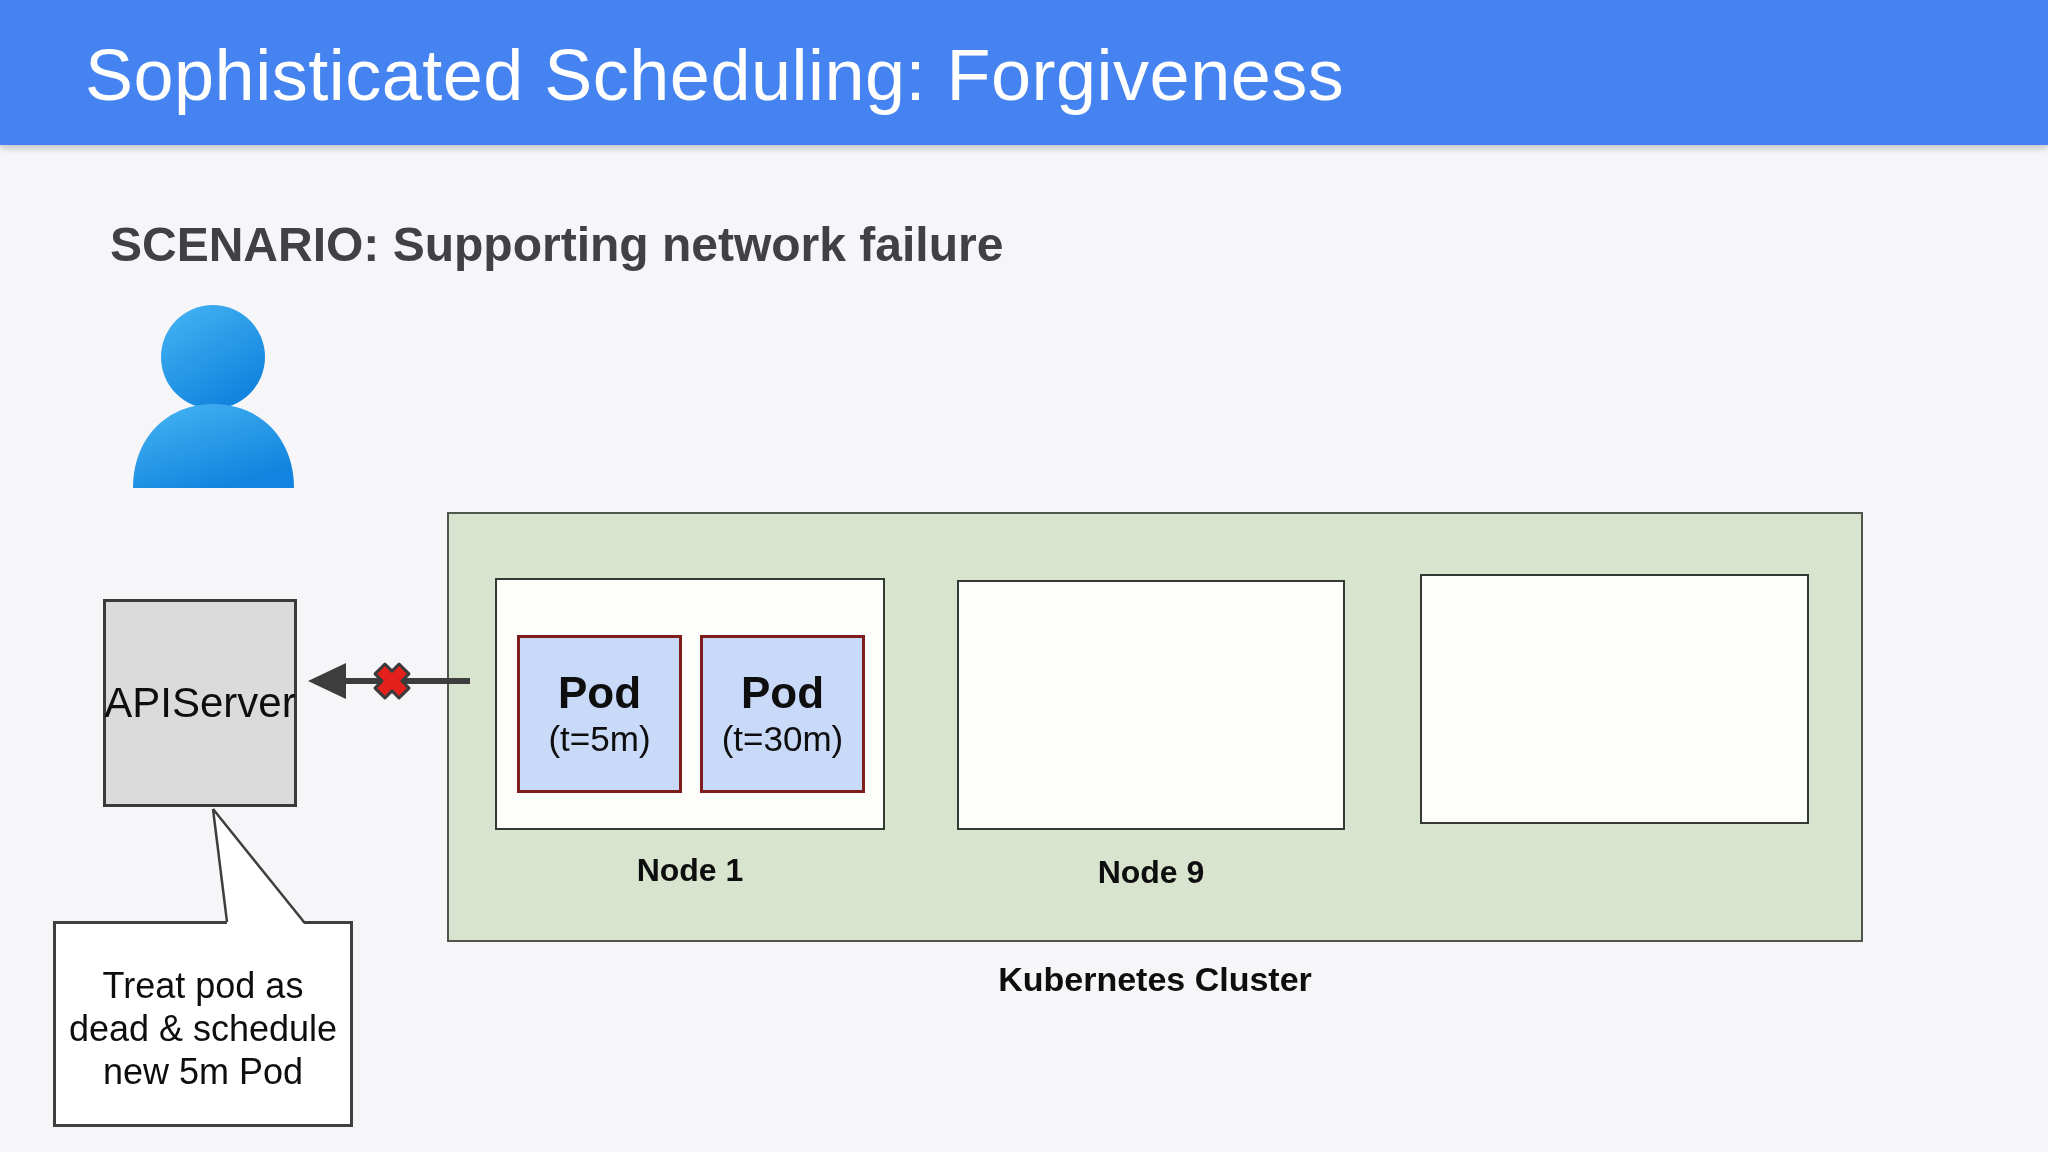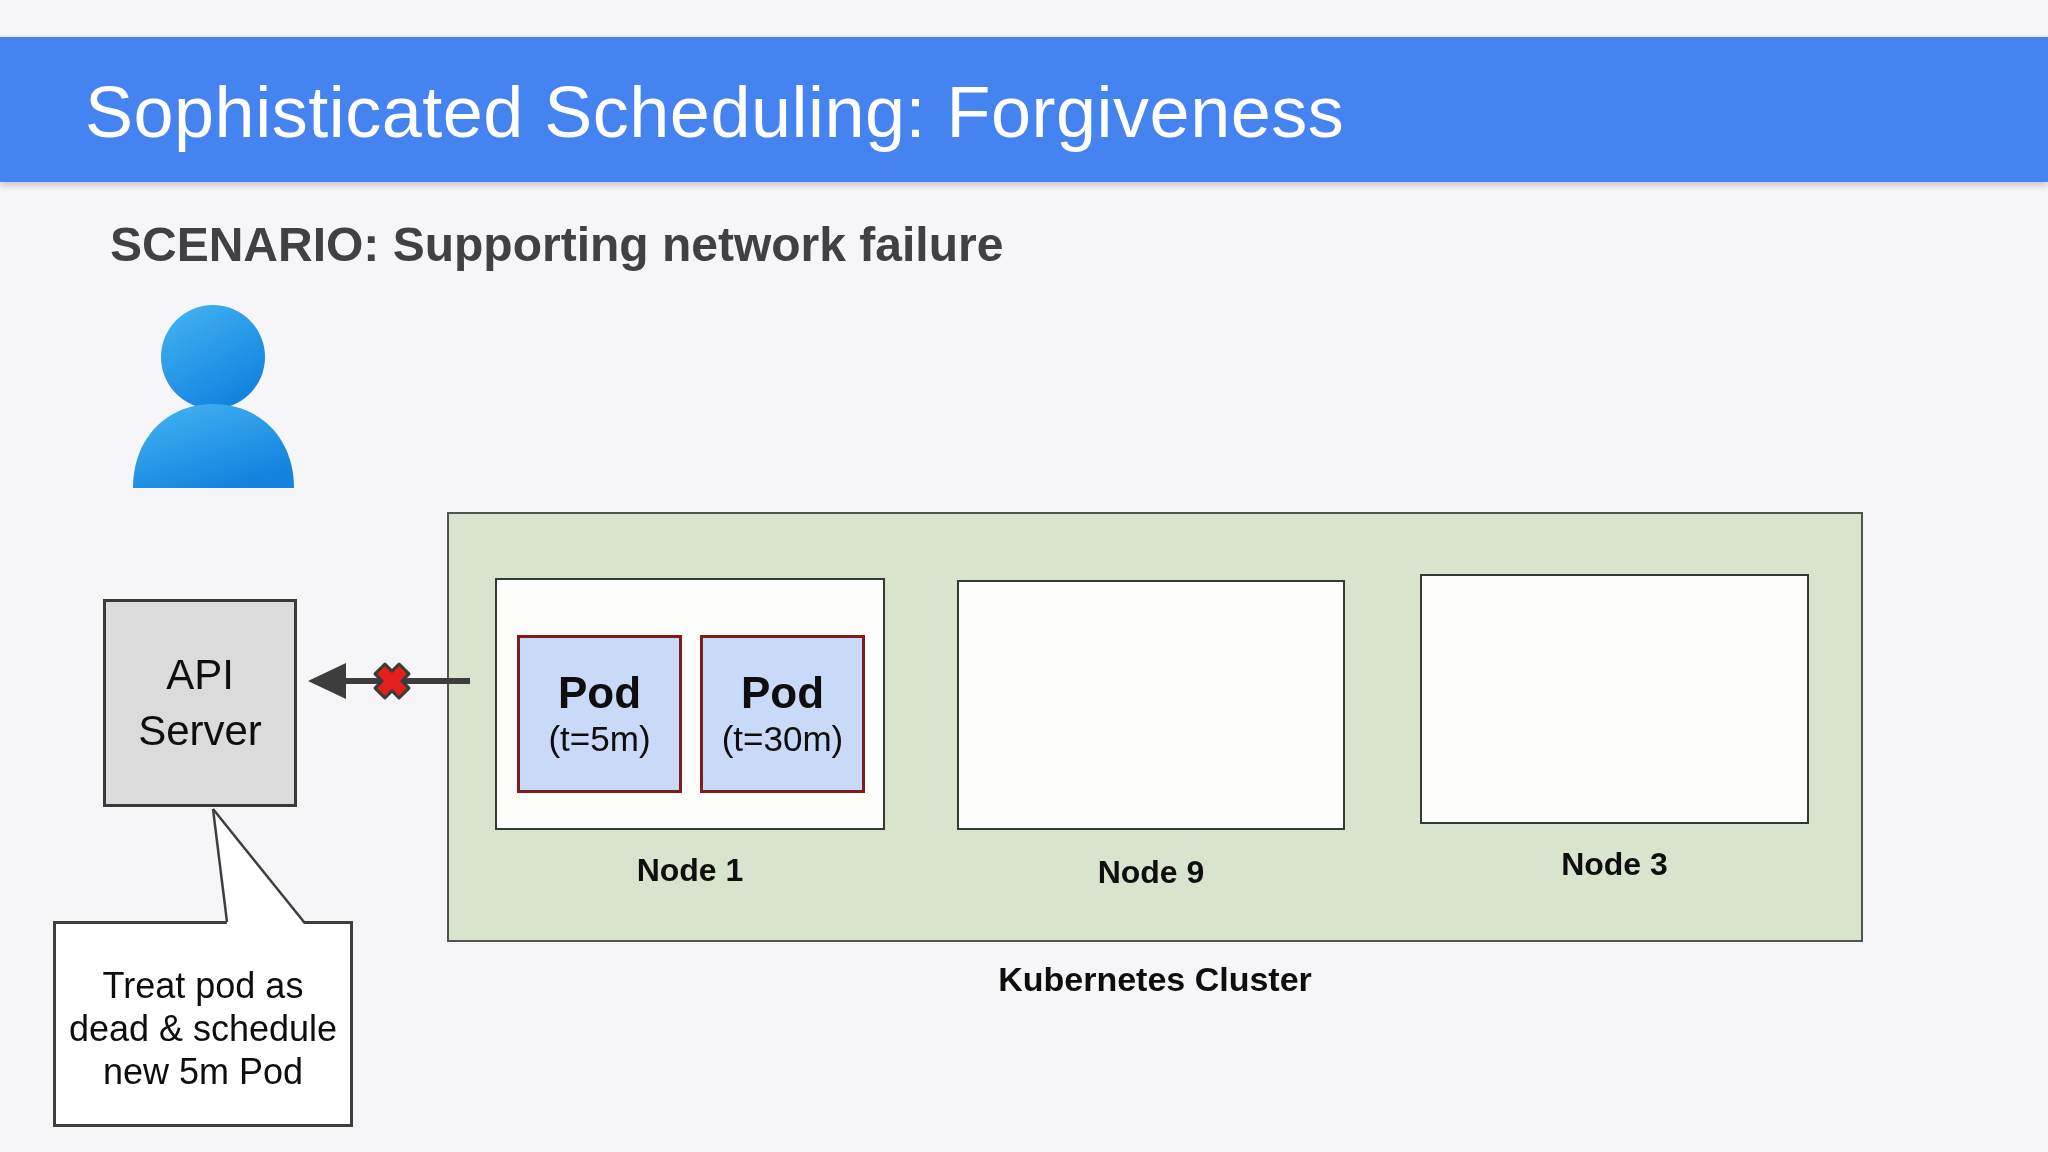--- a/index.html
+++ b/index.html
@@ -20,41 +20,40 @@
   }
   *{margin:0;padding:0;box-sizing:border-box;}
   html,body{width:2048px;height:1152px;}
   body{font-family:"Liberation Sans",sans-serif;background:var(--slide-bg);overflow:hidden;}
   #slide{position:relative;width:2048px;height:1152px;background:var(--slide-bg);}
 
   .header{
     position:absolute;left:0;top:0;width:2048px;height:145px;
     background:var(--header-blue);
     box-shadow:0 3px 7px rgba(0,0,0,0.22);
-    margin-top:37px;
   }
   .header .title{
     position:absolute;left:85px;top:34px;
     font-size:72px;font-weight:400;color:var(--title-white);
     letter-spacing:0.5px;white-space:nowrap;
   }
 
   .scenario{
     position:absolute;left:110px;top:180px;
     font-size:48px;font-weight:700;color:var(--heading-gray);
     white-space:nowrap;
     margin-top:37px;
   }
 
   .person{position:absolute;left:130px;top:304px;width:167px;height:184px;}
 
   .api-box{
     position:absolute;left:103px;top:599px;width:194px;height:208px;
     background:var(--api-gray);border:3px solid var(--border-dark);
-    display:flex;flex-direction:column;align-items:center;justify-content:center;
+    display:flex;flex-direction:row;align-items:center;justify-content:center;
   }
   .api-box .line{font-size:42px;line-height:56px;color:var(--text-black);text-align:center;}
 
   .cluster{
     position:absolute;left:447px;top:512px;width:1416px;height:430px;
     background:var(--cluster-green);border:2px solid #50564c;
   }
   .node-box{
     position:absolute;background:var(--node-fill);border:2px solid #333a33;
   }
@@ -130,21 +129,20 @@
       <div class="pod pod2">
         <div class="pod-name">Pod</div>
         <div class="pod-time">(t=30m)</div>
       </div>
     </div>
     <div class="node-box node2"></div>
     <div class="node-box node3"></div>
 
     <div class="node-label nl1">Node 1</div>
     <div class="node-label nl2">Node 9</div>
-    <div class="node-label nl3">Node 3</div>
   </div>
 
   <div class="cluster-label">Kubernetes Cluster</div>
 
   <div class="callout">
     <div class="c-line">Treat pod as</div>
     <div class="c-line">dead &amp; schedule</div>
     <div class="c-line">new 5m Pod</div>
   </div>
 

